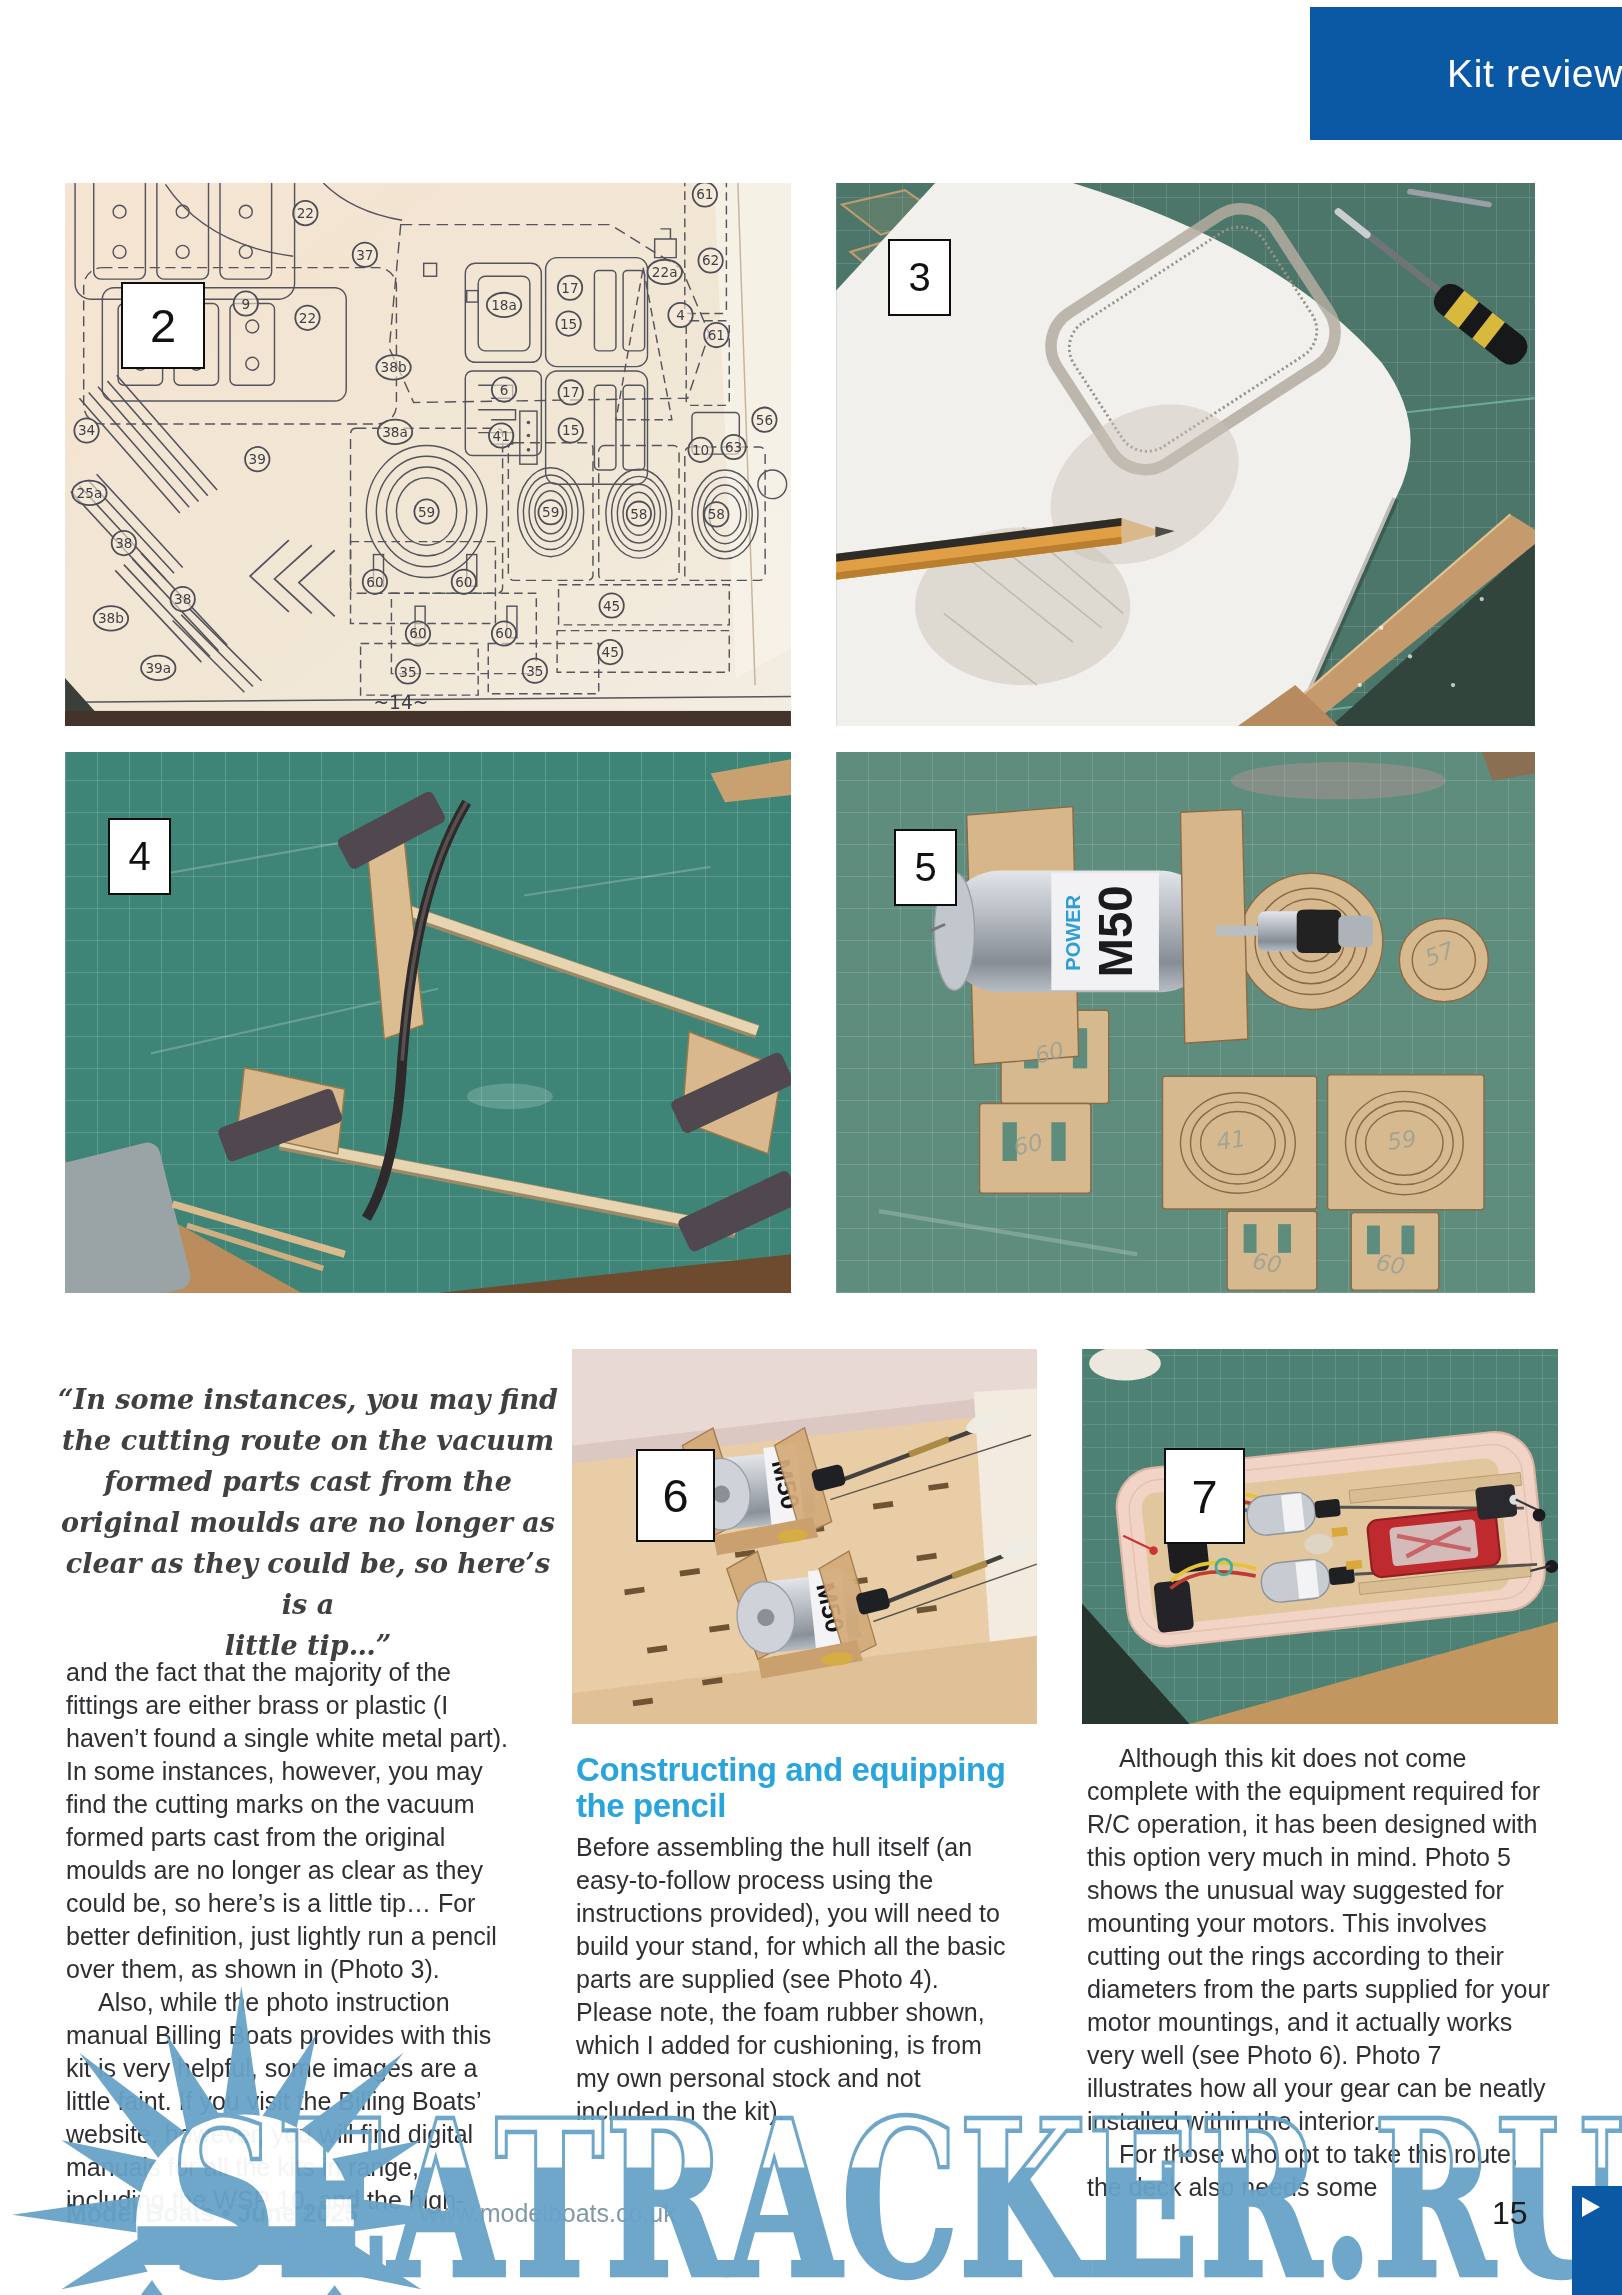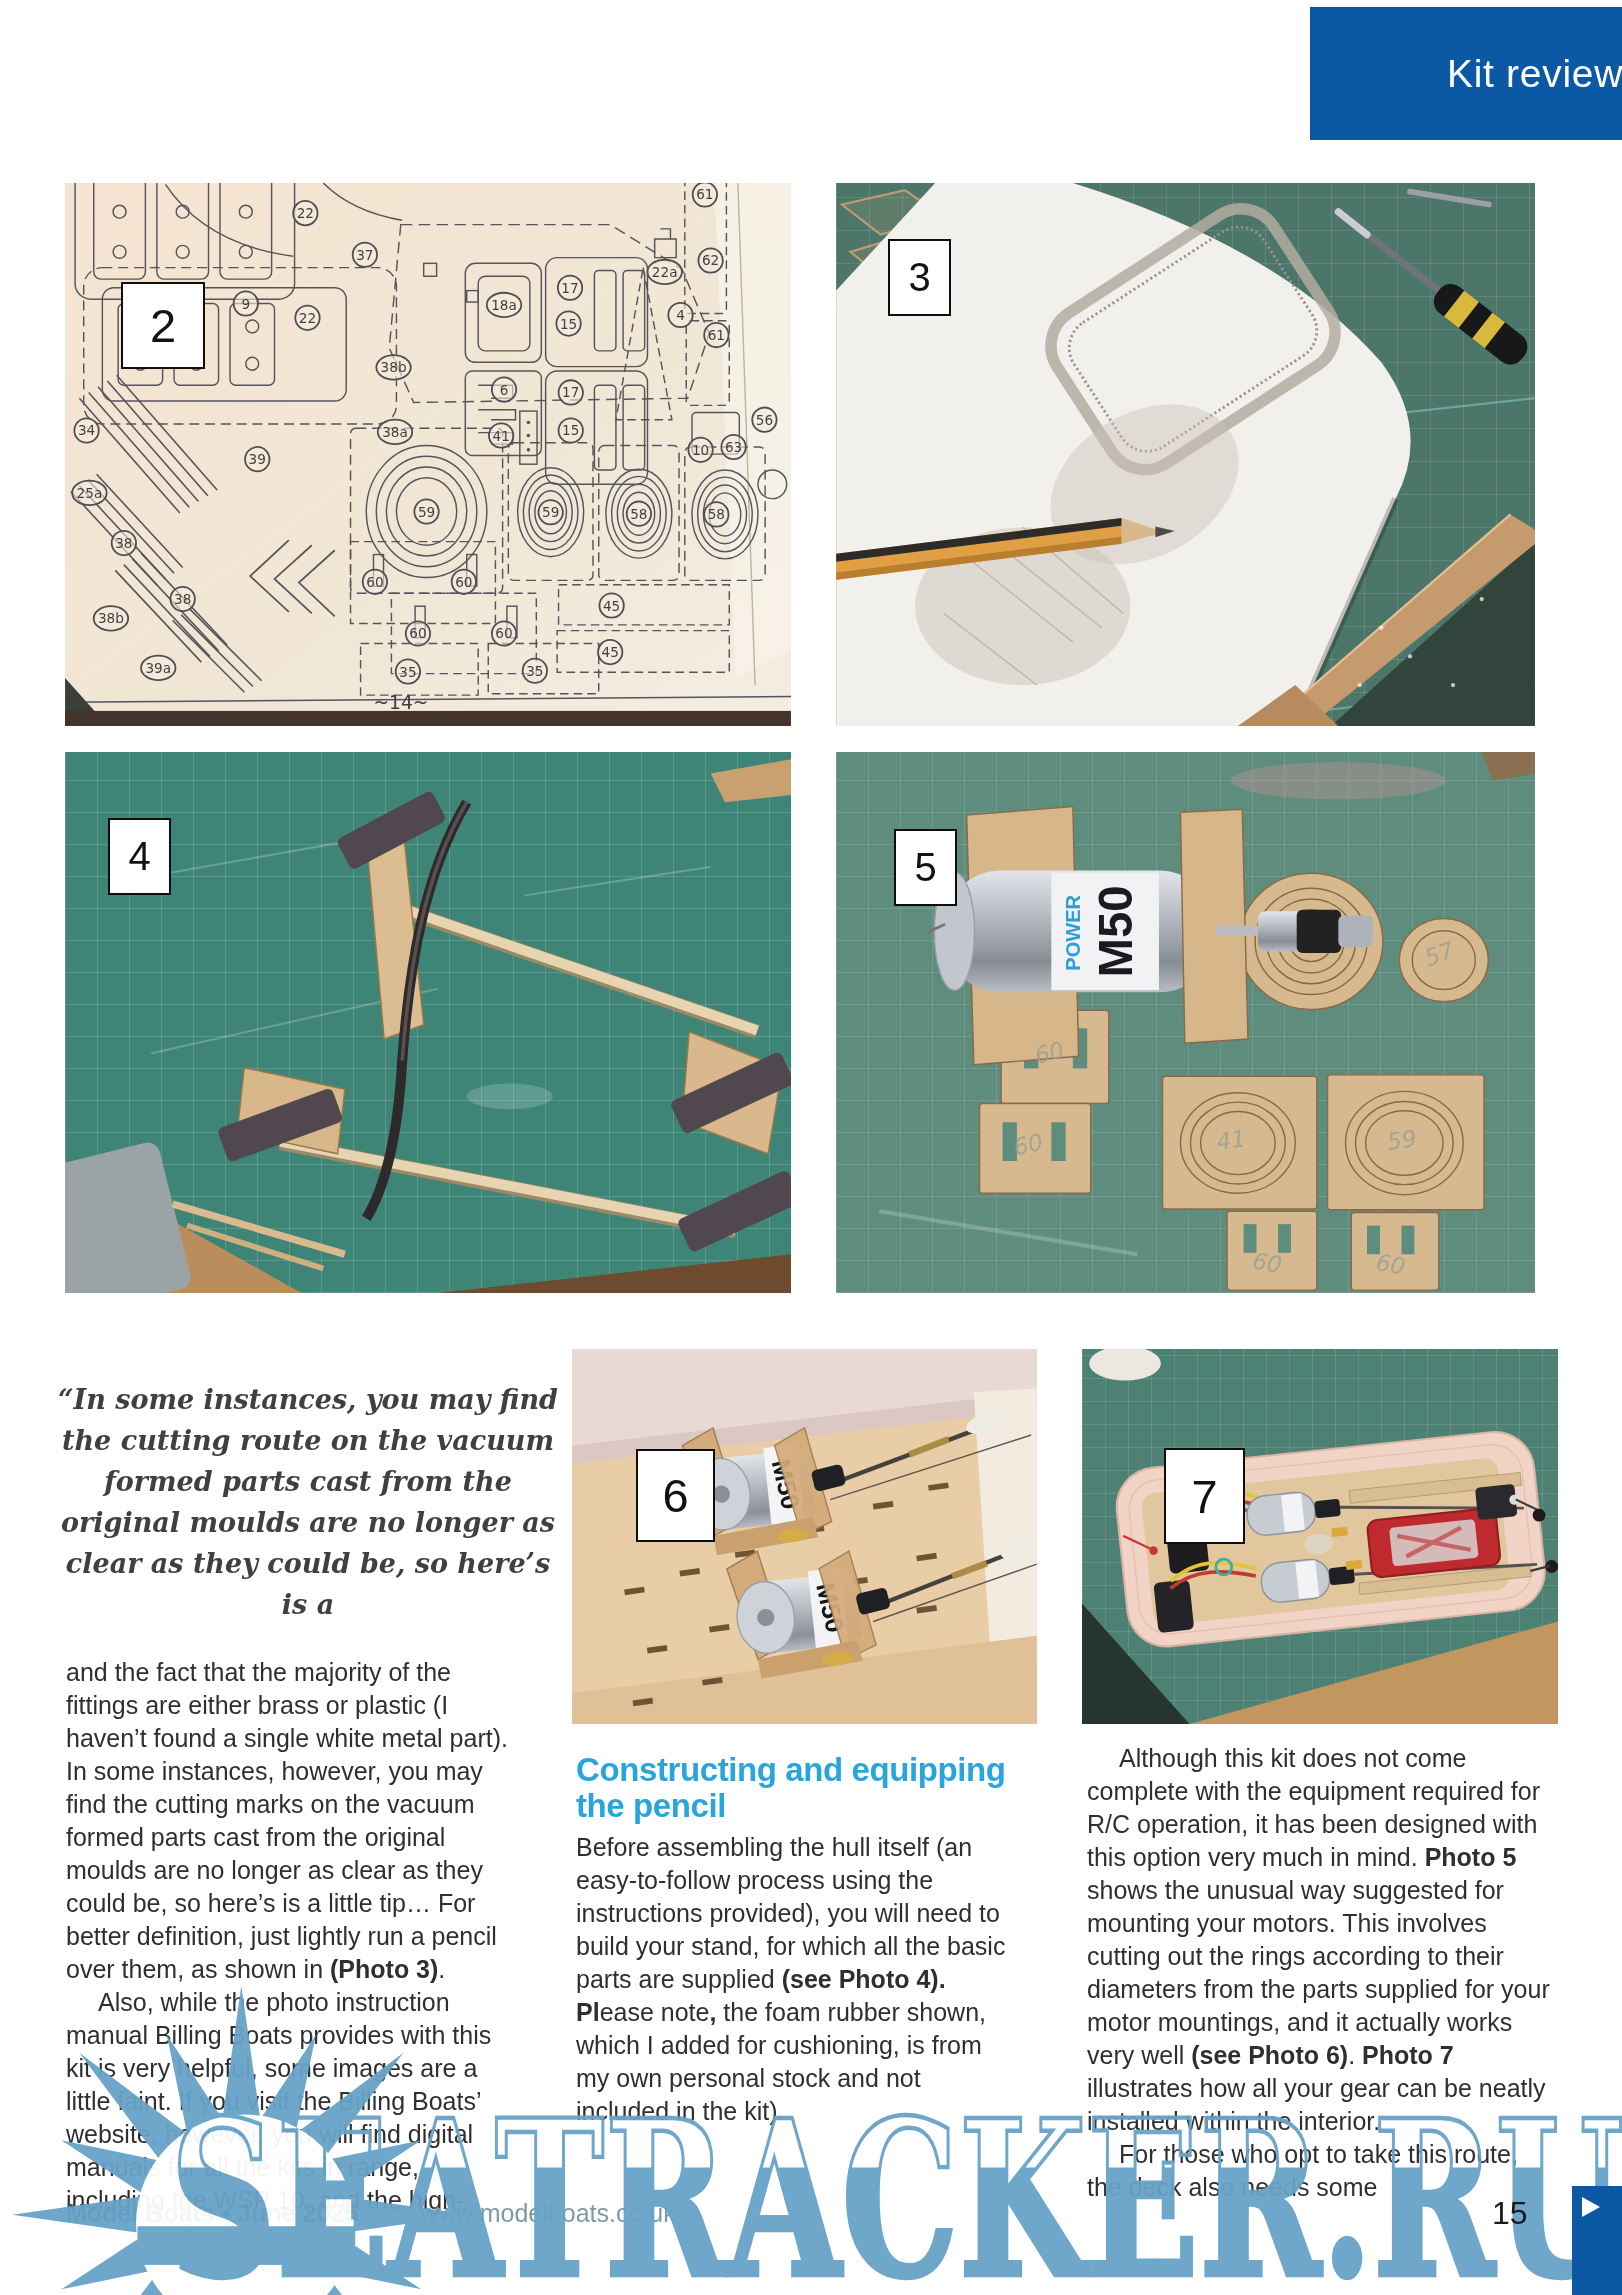--- a/index.html
+++ b/index.html
@@ -29,21 +29,21 @@
   .plabel{background:#fff;border:2.9px solid #0e0e0e;display:flex;align-items:center;justify-content:center;
           color:#111;font-size:40px;font-family:"Liberation Sans",sans-serif;z-index:6;}
   .plabel.lg{font-size:47px;}
   
   .pullquote{left:50px;top:1379px;width:516px;text-align:center;font-family:"DejaVu Serif",serif;
              font-style:italic;font-weight:bold;font-size:27px;line-height:41px;color:#404040;z-index:10;}
   
   .col{font-size:25px;line-height:33px;color:#2f2f33;z-index:10;}
   .col p{margin:0;}
   .col p.indent{text-indent:32px;}
-  .col .b{font-weight:bold;}
+  .col .b{font-weight:normal;}
   .colL{left:66px;top:1656px;width:450px;}
   .colM{left:576px;top:1742px;width:442px;}
   .colR{left:1087px;top:1742px;width:465px;}
   .mheading{font-weight:bold;font-size:33px;line-height:36px;letter-spacing:-0.4px;
             color:var(--heading,#29a4dd);margin:10px 0 7.2px 0;}
   
   .f-issue{left:66px;top:2199px;font-weight:bold;font-size:25px;color:var(--navy,#265a74);z-index:10;}
   .f-site{left:420px;top:2199px;font-size:25px;color:var(--site,#7f99a6);z-index:10;}
   .f-page{left:1492px;top:2195px;font-size:32px;color:#1a1a1a;z-index:45;}
   .cornerbox{left:1572px;top:2186px;width:50px;height:109px;background:var(--header_bg,#0b58a5);z-index:46;}
@@ -539,20 +539,21 @@
 <div class="abs plabel lg" style="left:1164px;top:1448px;width:77px;height:92px;">
   <span>7</span>
 </div>
 
 <div class="abs pullquote">
     <div>“In some instances, you may find</div>
     <div>the cutting route on the vacuum</div>
     <div>formed parts cast from the</div>
     <div>original moulds are no longer as</div>
     <div>clear as they could be, so here’s is a</div>
+    <div>little tip…”</div>
   </div>
 
 <div class="abs col colL">
     <p><span>and the fact that the majority of the fittings are either brass or plastic (I haven’t found a single white metal part). In some instances, however, you may find the cutting marks on the vacuum formed parts cast from the original moulds are no longer as clear as they could be, so here’s is a little tip… For better definition, just lightly run a pencil over them, as shown in </span><span class="b">(Photo 3)</span><span>.</span></p>
     <p class="indent"><span>Also, while the photo instruction manual Billing Boats provides with this kit is very helpful, some images are a little faint. If you visit the Billing Boats’ website, however, you will find digital manuals for all the kits in range, including the WSP 10, and the high-</span></p>
   </div>
 
 <div class="abs col colM">
   <div class="mheading">Constructing and equipping the pencil</div>
   <div>

